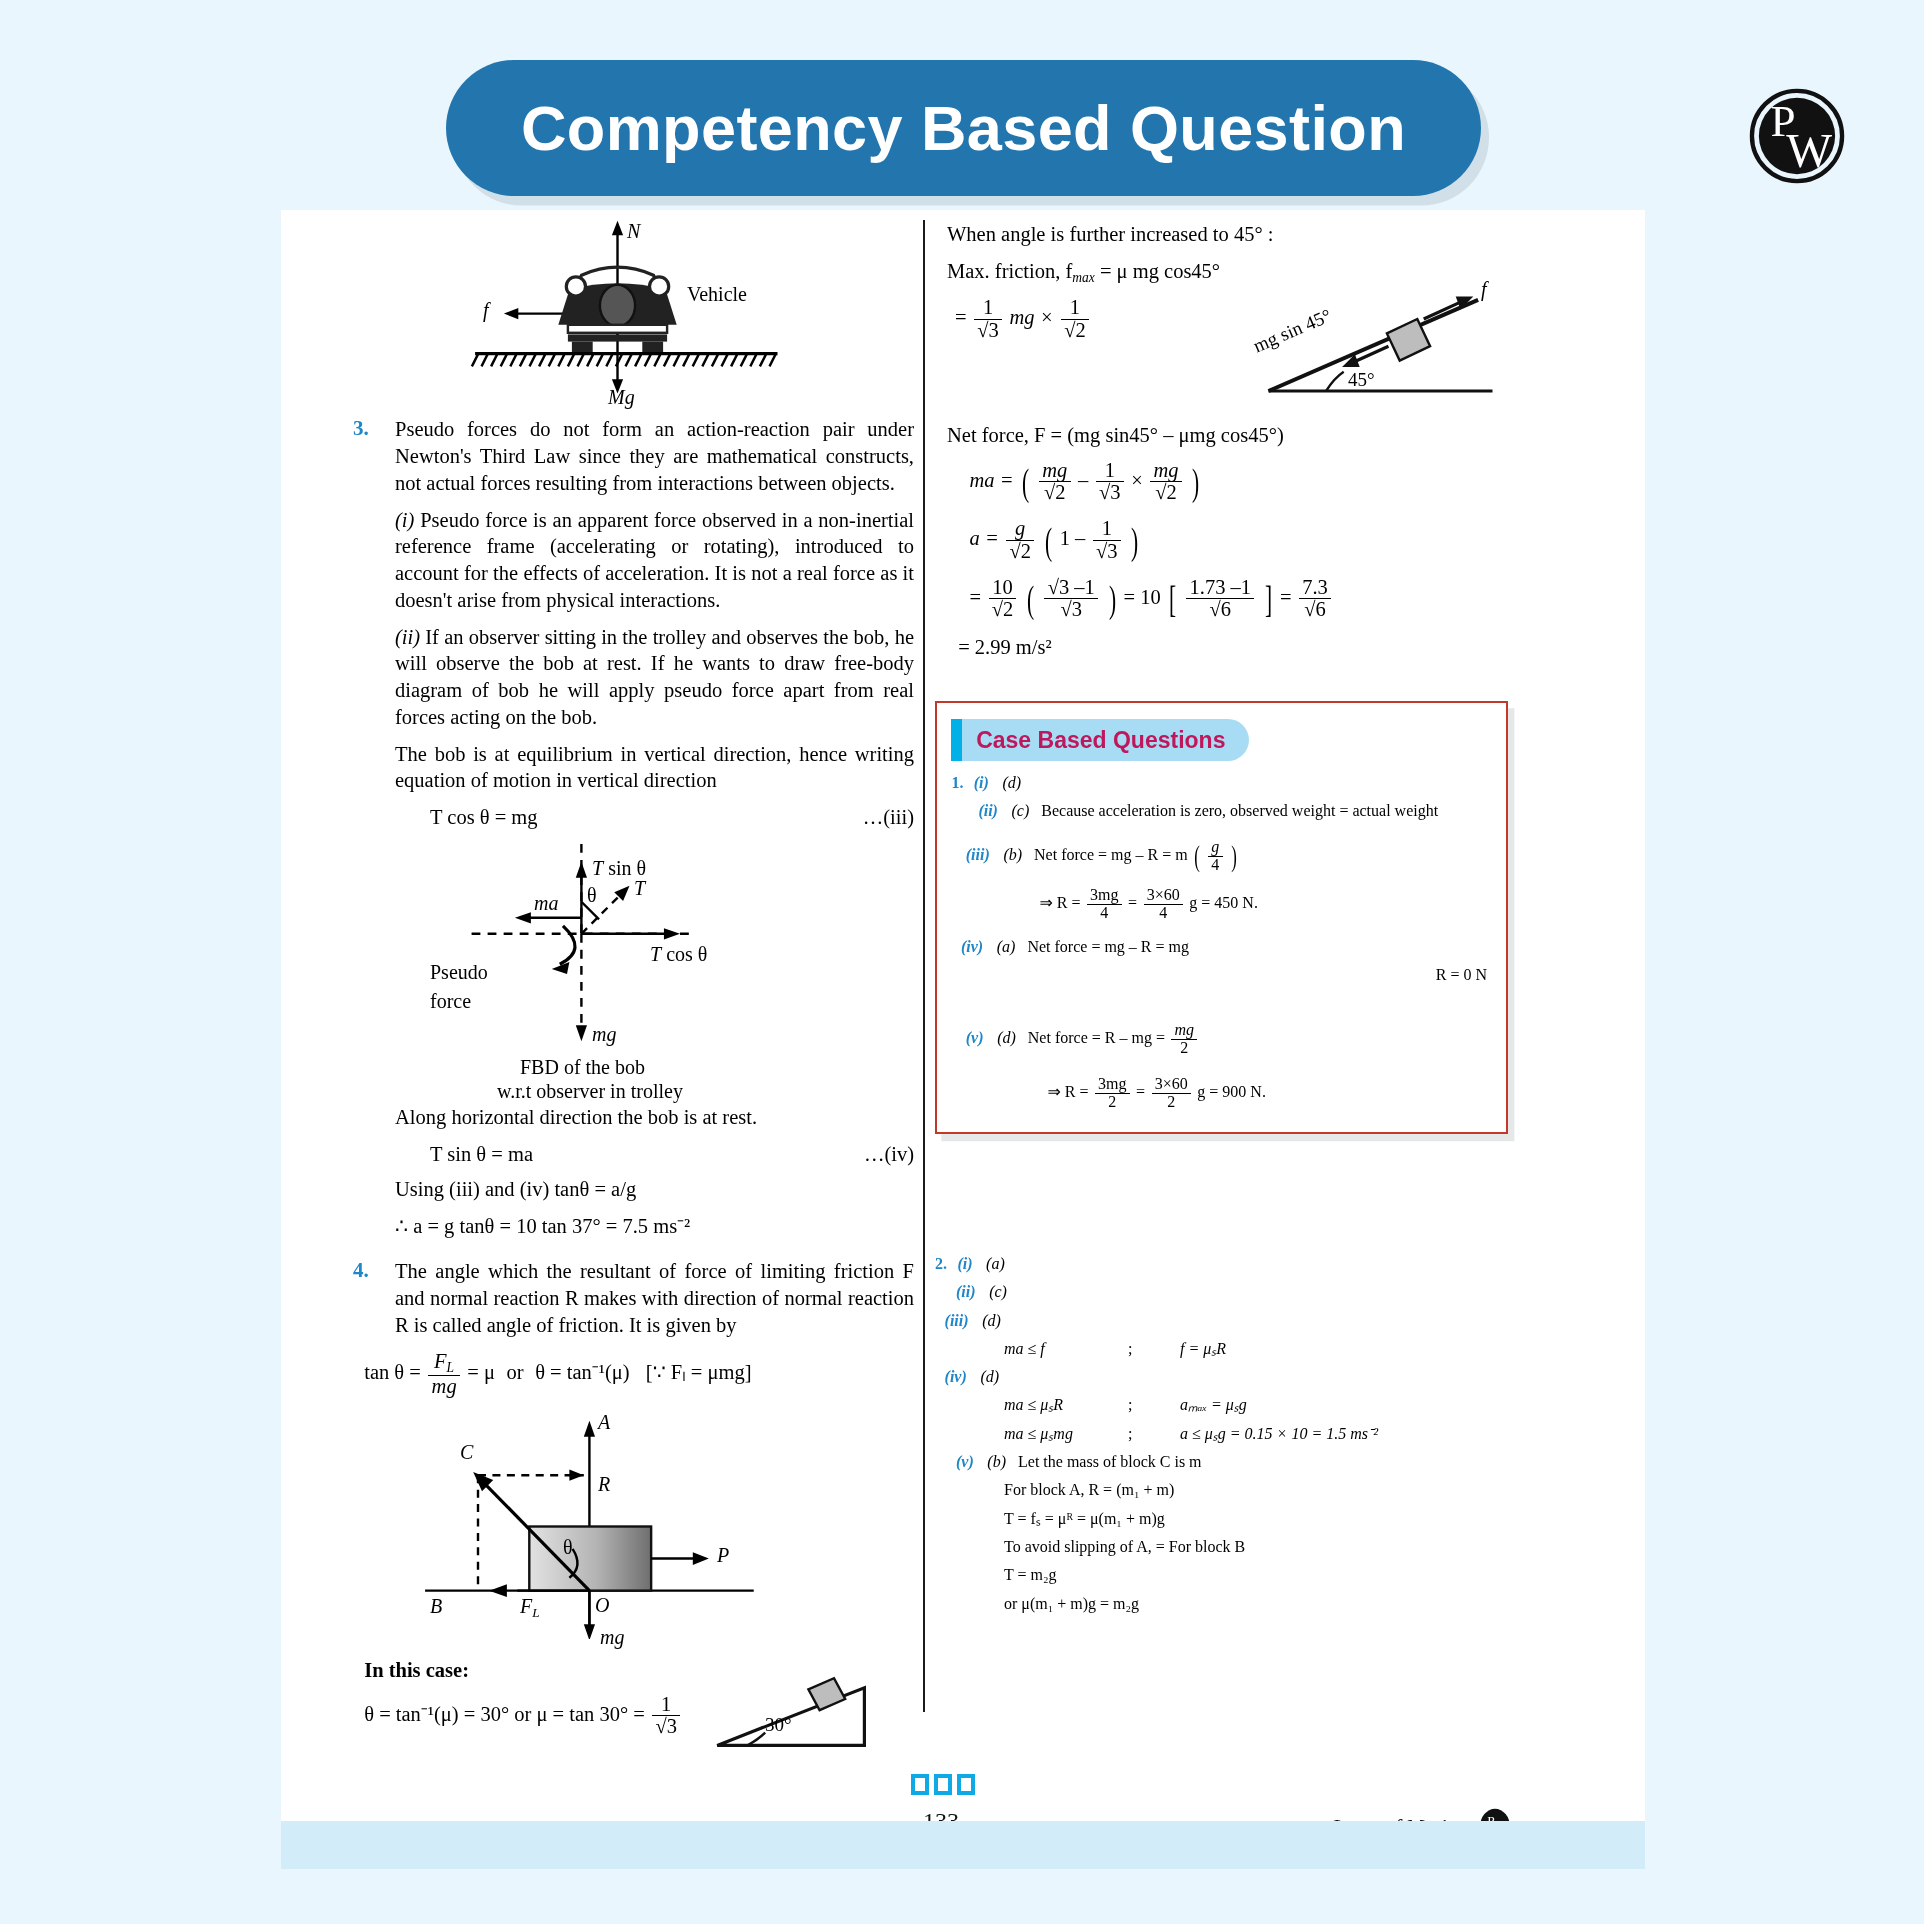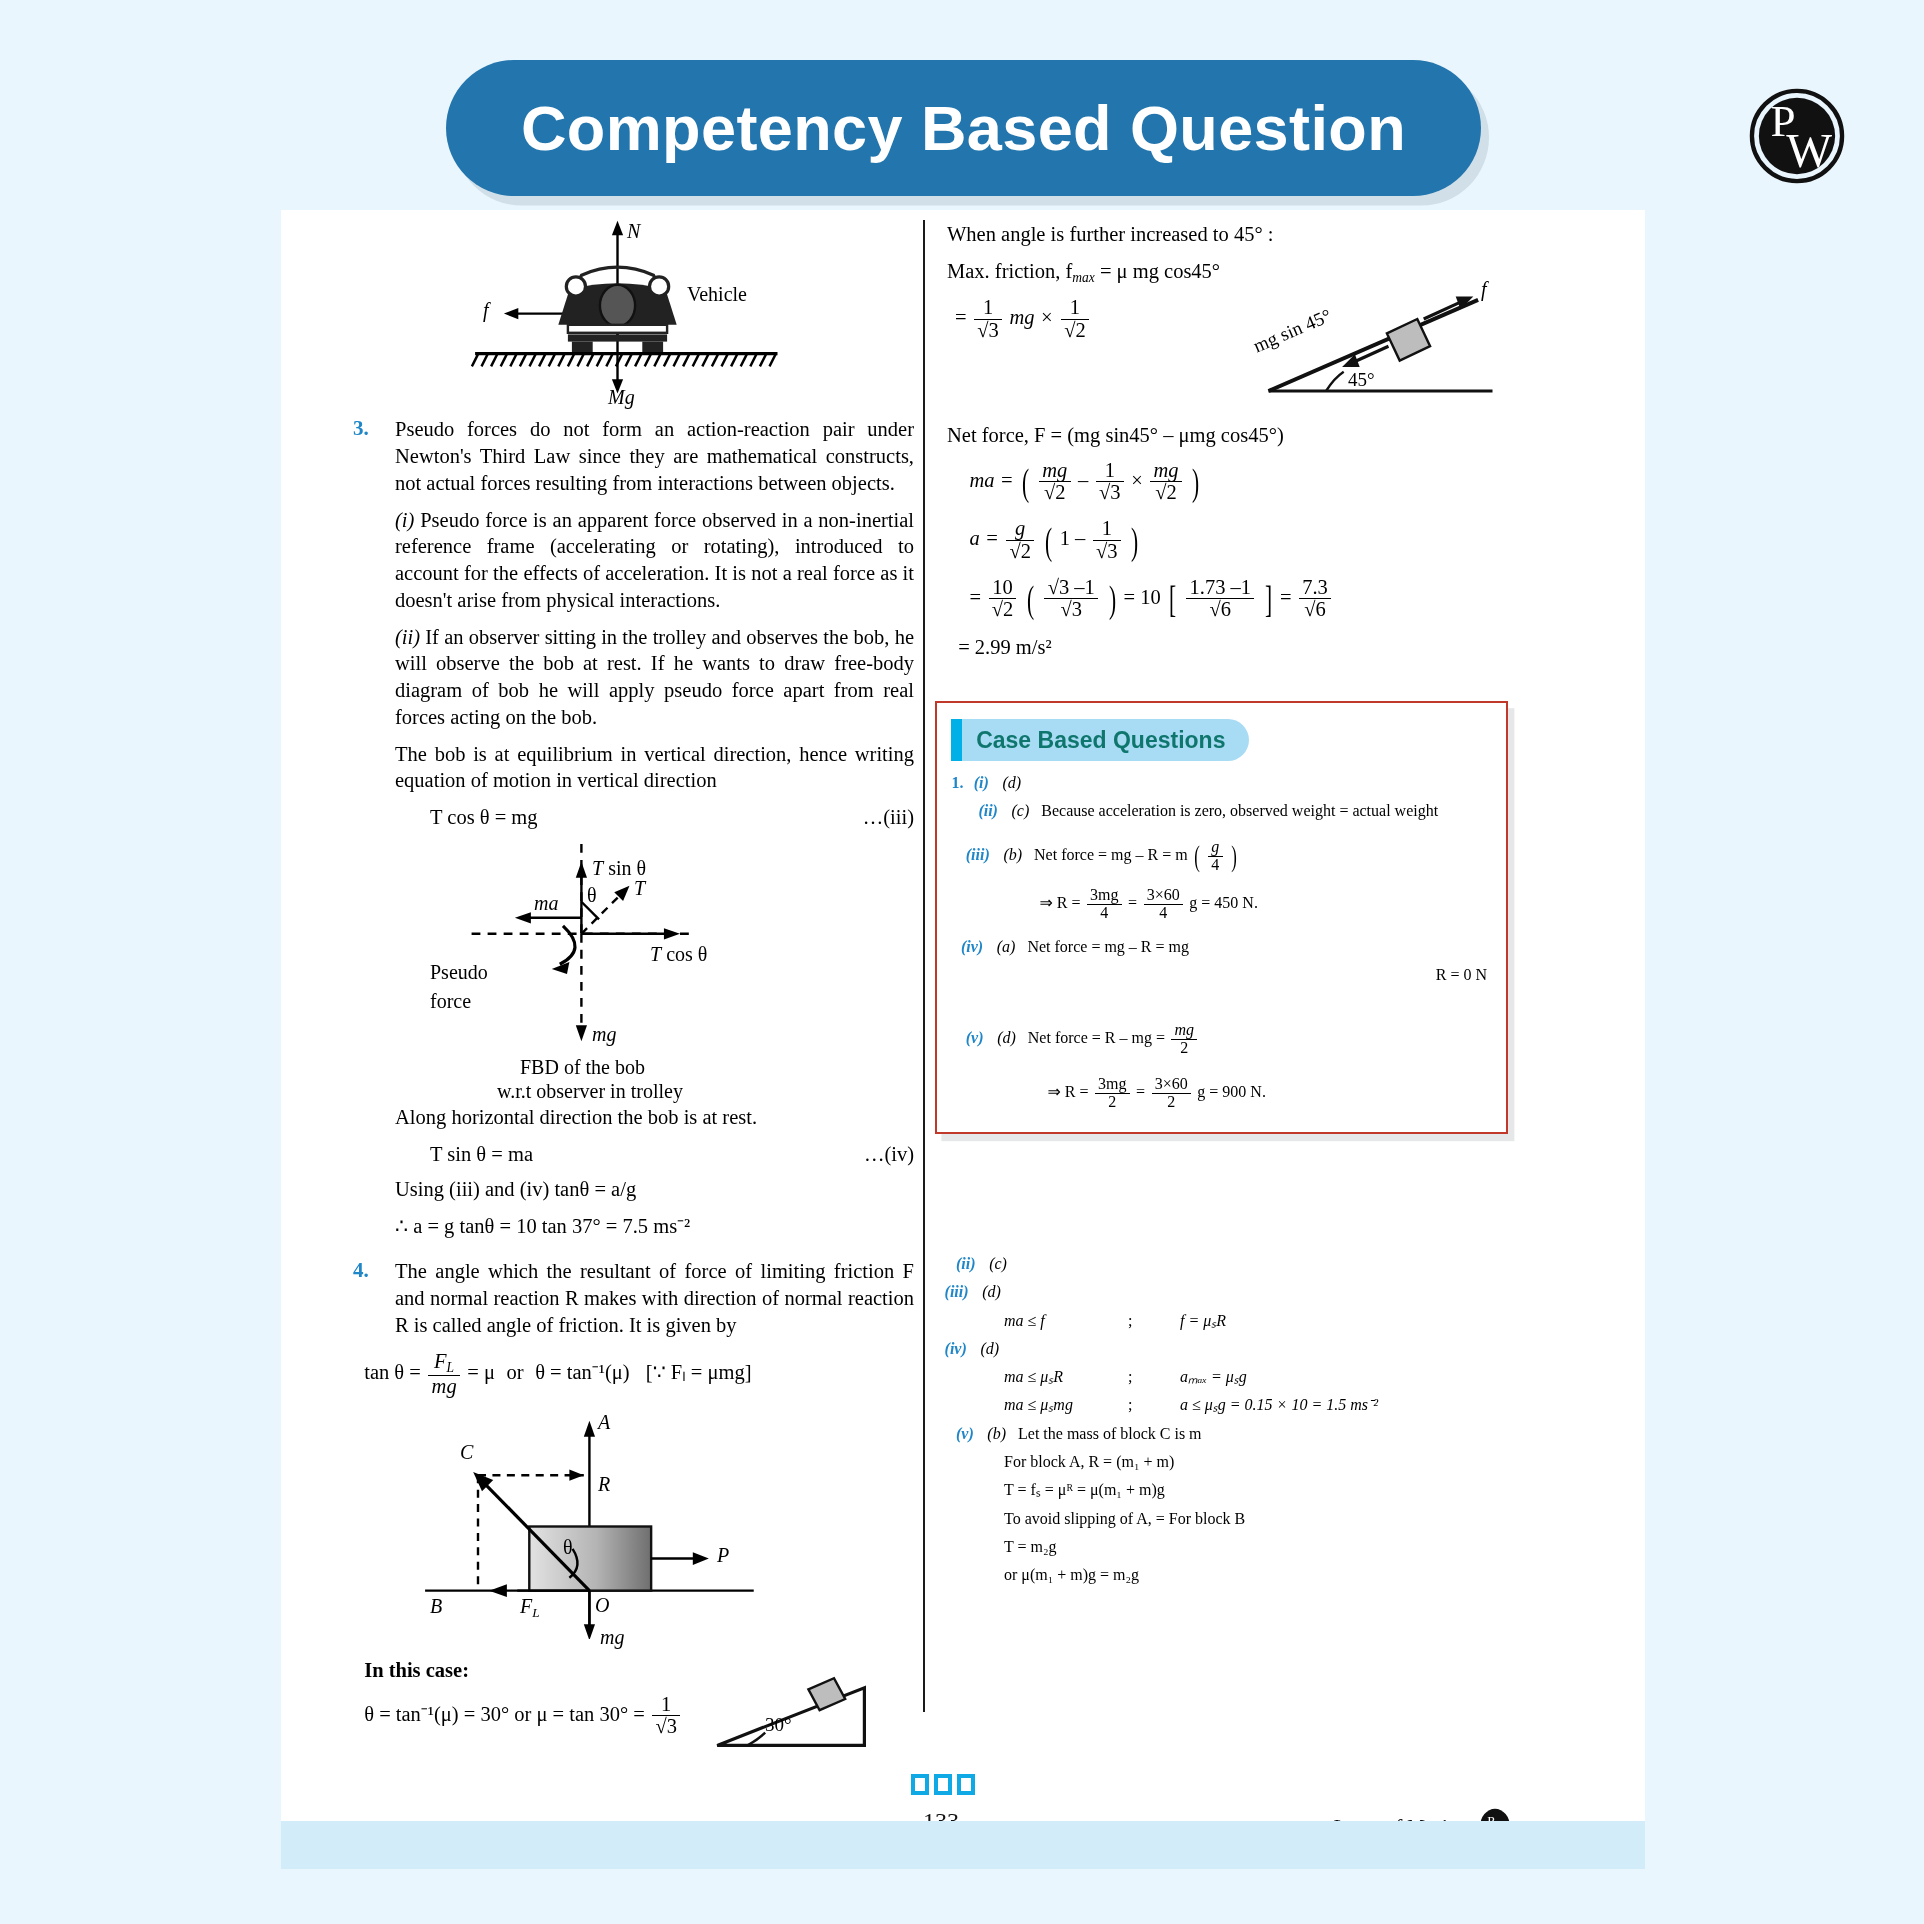--- a/index.html
+++ b/index.html
@@ -61,21 +61,21 @@
     box-shadow:6.4px 7.2px 0 rgba(180,185,190,.35);
     padding:0 0 14.4px 0;box-sizing:border-box;
   }
   .cbq-head{position:relative;margin:16px 0 11.2px 14.4px;height:42px;}
   .cbq-bar{position:absolute;left:0;top:0;width:10.4px;height:42px;background:#00b0e6;}
   .cbq-pill{
     position:absolute;left:10.4px;top:0;height:42px;background:#a8dcf4;
     border-radius:0 21px 21px 0;display:flex;align-items:center;
     padding:0 24px 0 14.4px;
   }
-  .cbq-pill span{font-family:"Liberation Sans",sans-serif;font-weight:bold;font-size:23px;color:#0f766e;white-space:nowrap;}
+  .cbq-pill span{font-family:"Liberation Sans",sans-serif;font-weight:bold;font-size:23px;color:#be185d;white-space:nowrap;}
   .cbq-body{padding:0 19px 0 14.4px;}
   .ans{position:relative;font-size:16px;line-height:1.32;margin:0 0 7.2px 0;}
   .rn{color:#1f86c8;font-weight:bold;}
   .rm{color:#1f86c8;font-style:italic;font-weight:bold;}
   .q2{position:absolute;left:-12px;top:1043px;width:573px;}
   
   #footer{position:absolute;left:0;top:1564px;width:1364px;height:48px;}
   .sq{width:17.6px;height:21px;border:4px solid #0fa9e6;display:inline-block;margin-right:5.6px;box-sizing:border-box;}
   .pageno{font-size:24px;color:#111;}
   .chapname{font-size:21.7px;font-style:italic;color:#111;font-family:"Liberation Serif",serif;}
@@ -472,20 +472,25 @@
           <span class="frac">
             <span class="n">3×60</span>
             <span class="d">2</span>
           </span>
           <span>g = 900 N.</span>
         </div>
       </div>
     </div>
 
     <div class="q2">
+      <div class="ans">
+        <span class="rn">2.</span>
+        <span class="rm" style="margin-left:6.4px;">(i)</span>
+        <i style="margin-left:9.6px;">(a)</i>
+      </div>
       <div class="ans" style="padding-left:21px;">
         <span class="rm">(ii)</span>
         <i style="margin-left:9.6px;">(c)</i>
       </div>
       <div class="ans" style="padding-left:9.6px;">
         <span class="rm">(iii)</span>
         <i style="margin-left:9.6px;">(d)</i>
       </div>
       <div class="ans" style="padding-left:69px;">
         <span style="display:inline-block;width:120px;font-style:italic;">ma ≤ f</span>

